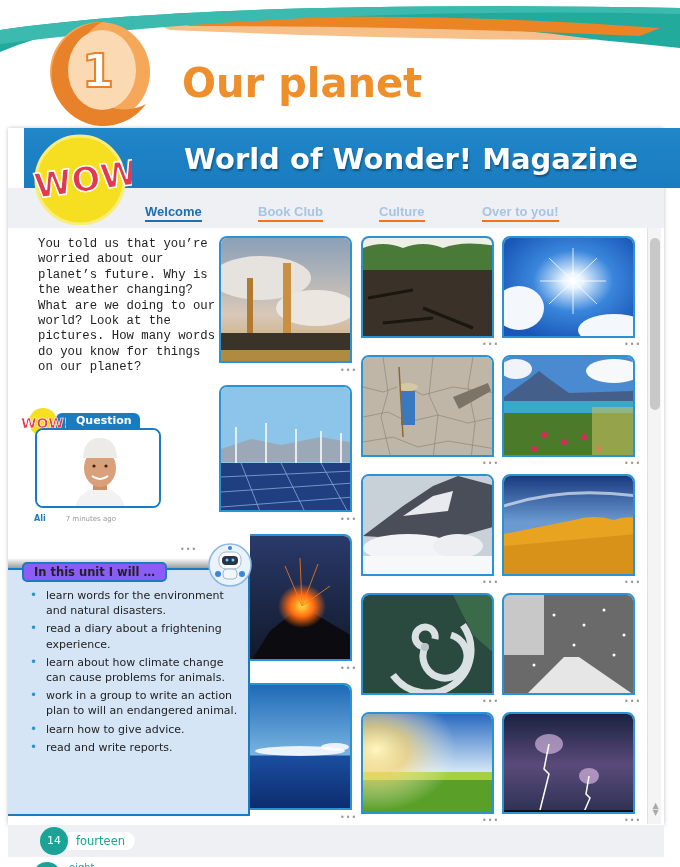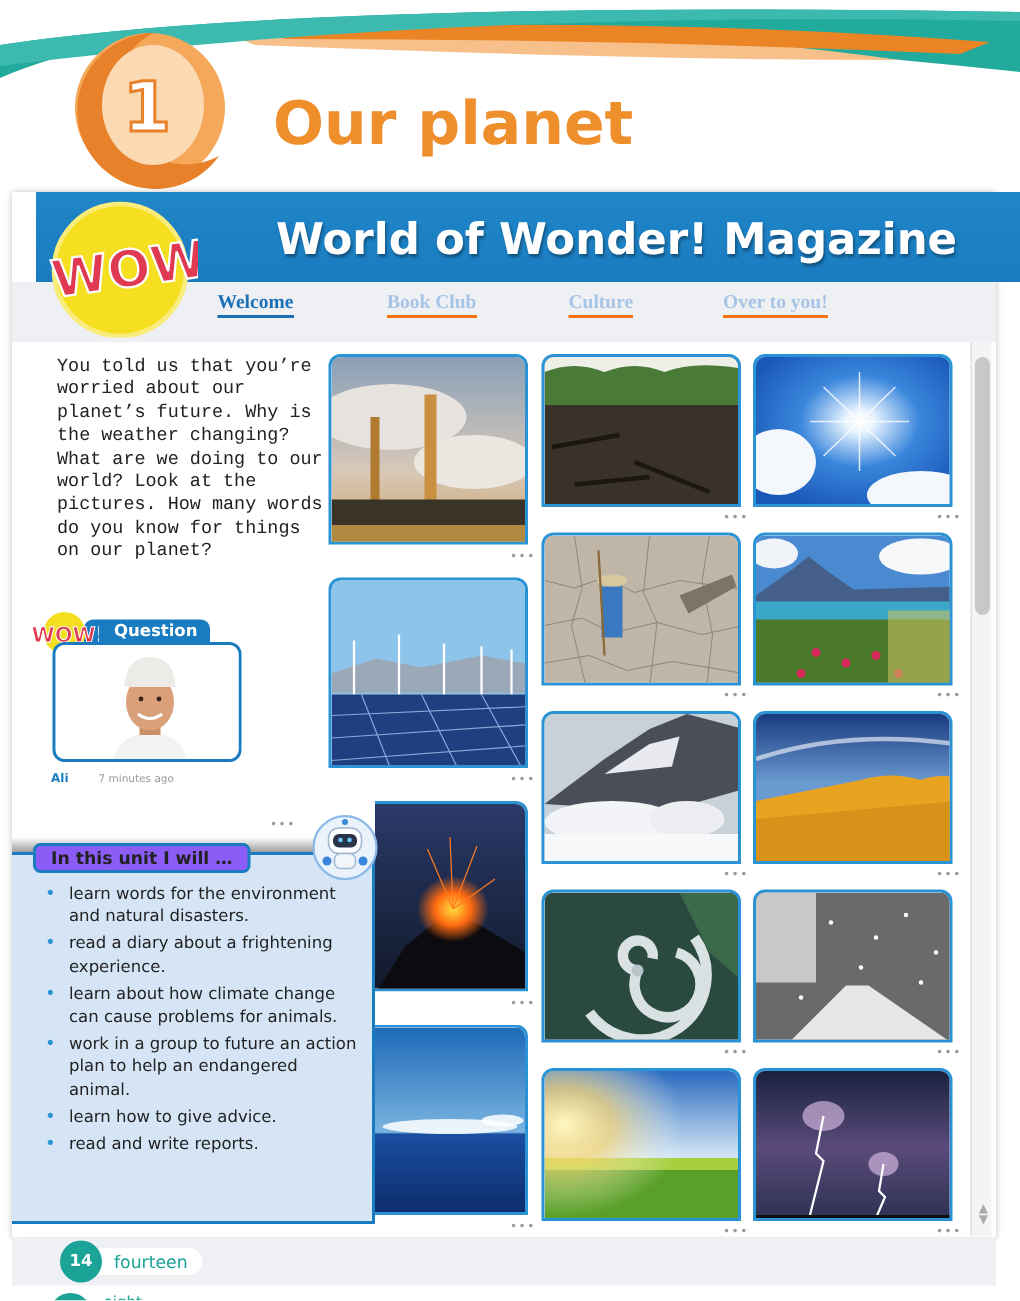--- a/index.html
+++ b/index.html
@@ -6,21 +6,21 @@
 html,body{width:680px;height:867px;overflow:hidden;background:#fff;font-family:"DejaVu Sans","Liberation Sans",sans-serif}
 .page{position:relative;width:680px;height:867px;background:#fff}
 .wave{position:absolute;left:0;top:0;width:680px;height:80px}
 .unit-badge{position:absolute;left:42px;top:18px;width:110px;height:112px}
 .unit-num{position:absolute;left:82px;top:48px;font-family:"DejaVu Sans",sans-serif;font-size:46px;font-weight:bold;color:#fff;-webkit-text-stroke:2px #e8822a;line-height:1}
 .unit-title{position:absolute;left:182px;top:63px;font-family:"DejaVu Sans",sans-serif;font-size:40px;font-weight:bold;color:#ef8f2b;line-height:1}
 .mag{position:absolute;left:8px;top:128px;width:656px;height:697px;background:#fff;box-shadow:0 0 4px rgba(0,0,0,.25)}
 .mag-head{position:absolute;left:16px;top:0;width:676px;height:60px;background:linear-gradient(#1f86c8,#1a7cc0)}
 .mag-title{position:absolute;left:160px;top:14px;font-family:"DejaVu Sans",sans-serif;font-size:29px;font-weight:bold;color:#fff;text-shadow:1px 2px 2px rgba(0,0,0,.35);white-space:nowrap}
 .nav{position:absolute;left:0;top:60px;width:656px;height:40px;background:#eef0f4}
-.nav a{position:absolute;top:5px;font-family:Liberation Serif, serif;font-weight:bold;font-size:13px;text-decoration:none;color:#a7c4e6;border-bottom:2px solid #f97316;padding-bottom:1px}
+.nav a{position:absolute;top:16px;font-family:Liberation Sans, sans-serif;font-weight:bold;font-size:13px;text-decoration:none;color:#a7c4e6;border-bottom:2px solid #f97316;padding-bottom:1px}
 .nav a.active{color:#1a6fb5;border-bottom-color:#1a6fb5}
 .wow-badge{position:absolute;left:28px;top:130px;width:104px;height:95px}
 .intro{position:absolute;left:38px;top:237px;width:178px;font-family:Liberation Mono, monospace;font-size:12.3px;line-height:15.4px;color:#222}
 .intro p{margin-bottom:3px}
 .q-tab{position:absolute;left:56px;top:413px;height:16px;padding:0 8px 0 20px;background:#1a7cc0;color:#fff;font-family:"DejaVu Sans",sans-serif;font-weight:bold;font-size:11px;line-height:16px;border-radius:6px 6px 0 0}
 .q-wow{position:absolute;left:20px;top:407px;width:46px;height:30px}
 .q-photo{position:absolute;left:35px;top:428px;width:126px;height:80px;border:2px solid #1a7cc0;border-radius:8px;background:#fff;overflow:hidden}
 .q-meta{position:absolute;left:34px;top:514px;font-size:7px;color:#999}
 .q-meta b{color:#1a7cc0;font-size:8px;margin-right:20px}
 .q-text{position:absolute;left:34px;top:524px;width:150px;font-size:10.3px;line-height:13.5px;color:#333}
@@ -30,21 +30,21 @@
 .unit-label{position:absolute;left:22px;top:562px;height:20px;padding:0 10px;background:#8b5cf6;border:2px solid #1a7cc0;border-radius:5px;font-family:"DejaVu Sans",sans-serif;font-weight:bold;font-size:11.5px;line-height:16px;color:#222;white-space:nowrap}
 .unit-list{position:absolute;left:30px;top:588px;width:210px;list-style:none;font-family:"DejaVu Sans",sans-serif;font-size:11px;line-height:15.2px;color:#222}
 .unit-list li{position:relative;padding-left:16px;margin-bottom:3px}
 .unit-list li::before{content:"•";position:absolute;left:0;top:0;color:#2a93d5;font-size:12px}
 .robot{position:absolute;left:208px;top:542px;width:44px;height:46px}
 .img{position:absolute;border:2px solid #2a93d5;border-radius:8px 8px 0 0;overflow:hidden}
 .scrollbar{position:absolute;left:647px;top:228px;width:14px;height:596px;background:#f4f4f4;border-left:1px solid #e2e2e2}
 .thumb{position:absolute;left:2px;top:10px;width:10px;height:172px;background:#c8c8c8;border-radius:5px}
 .arrow{position:absolute;left:3px;bottom:8px;font-size:8px;color:#aaa;line-height:7px;text-align:center;width:9px}
 .footer{position:absolute;left:8px;top:825px;width:656px;height:32px;background:#eef0f4}
-.pgnum{position:absolute;left:40px;top:827px;width:28px;height:28px;border-radius:50%;background:#1aa396;color:#fff;font-size:11px;font-weight:bold;text-align:center;line-height:28px}
+.pgnum{position:absolute;left:40px;top:827px;width:28px;height:28px;border-radius:50%;background:#1aa396;color:#fff;font-size:11px;font-weight:normal;text-align:center;line-height:28px}
 .pgword{position:absolute;left:66px;top:832px;height:18px;padding:0 10px;background:#fff;border-radius:0 9px 9px 0;color:#1aa396;font-size:11.5px;line-height:18px}
 .under{position:absolute;left:25px;top:857px;width:140px;height:10px;overflow:hidden}
 </style>
 </head>
 <body>
 
 <div class="page">
 
   <svg class="wave" viewBox="0 0 680 80" preserveAspectRatio="none">
     <path d="M0 30 Q200 0 680 8 L680 48 Q420 20 180 18 Q70 22 0 52 Z" fill="#22ab9d"></path>
@@ -104,21 +104,21 @@
   </div>
   <div class="dots" style="left:180px;top:546px">•••</div>
 
   <div class="sep"></div>
   <div class="unit-box"></div>
   <div class="unit-label">In this unit I will …</div>
   <ul class="unit-list">
     <li>learn words for the environment and natural disasters.</li>
     <li>read a diary about a frightening experience.</li>
     <li>learn about how climate change can cause problems for animals.</li>
-    <li>work in a group to future an action plan to help an endangered animal.</li>
+    <li>work in a group to write an action plan to will an endangered animal.</li>
     <li>learn how to give advice.</li>
     <li>read and write reports.</li>
   </ul>
 
   <div class="img" style="left:219px;top:236px;width:133px;height:127px">
     <svg width="133" height="127" viewBox="0 0 133 127">
         <defs>
           <linearGradient id="g1" x1="0" y1="0" x2="0" y2="1">
             <stop offset="0" stop-color="#8aa0b8"></stop>
             <stop offset=".6" stop-color="#d8c8b8"></stop>

